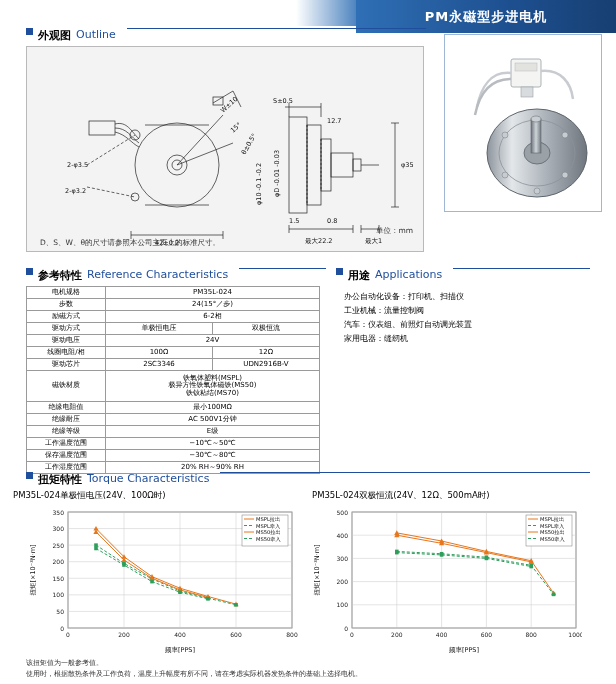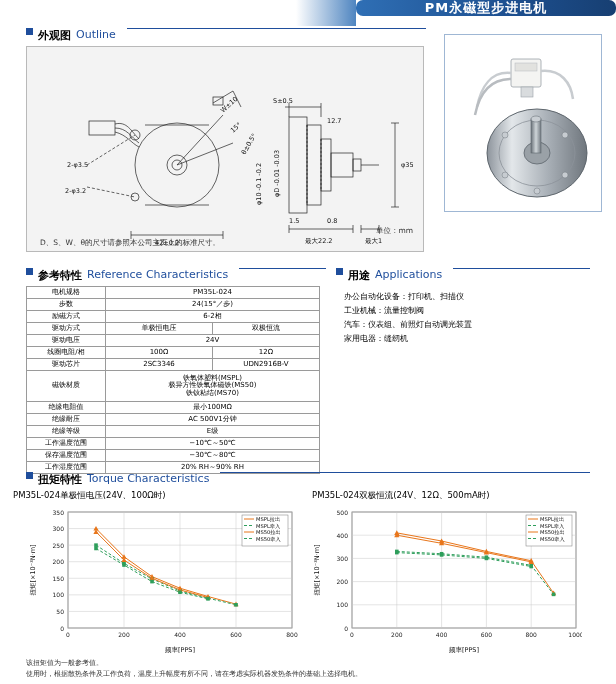--- a/index.html
+++ b/index.html
@@ -7,24 +7,24 @@
     width:616px;height:684px;
     background:#ffffff;
     font-family:"DejaVu Sans","Liberation Sans",sans-serif;
     font-size:8px;color:#000;
     position:relative;overflow:hidden;
   }
   .page{position:absolute;left:0;top:0;width:616px;height:684px;}
 
   
   .banner{
-    position:absolute;right:0;top:0;width:260px;height:16px;
+    position:absolute;right:0;top:0;width:260px;height:33px;
     background:linear-gradient(90deg,#2f6fb5 0%,#1d4f8f 60%,#173f72 100%);
     color:#fff;font-size:13px;font-weight:bold;
-    display:flex;align-items:center;justify-content:center;letter-spacing:1px;border-radius:7px;
+    display:flex;align-items:center;justify-content:center;letter-spacing:1px;
   }
   .banner-fade{
     position:absolute;right:260px;top:0;width:60px;height:26px;
     background:linear-gradient(90deg,rgba(47,111,181,0) 0%,rgba(47,111,181,.85) 100%);
   }
 
   
   .sec-head{display:flex;gap:5px;white-space:nowrap;}
   .sec-head .sq{width:7px;height:7px;background:#1f4e9c;display:inline-block;}
   .sec-head .cn{font-size:11px;font-weight:bold;color:#000;}

